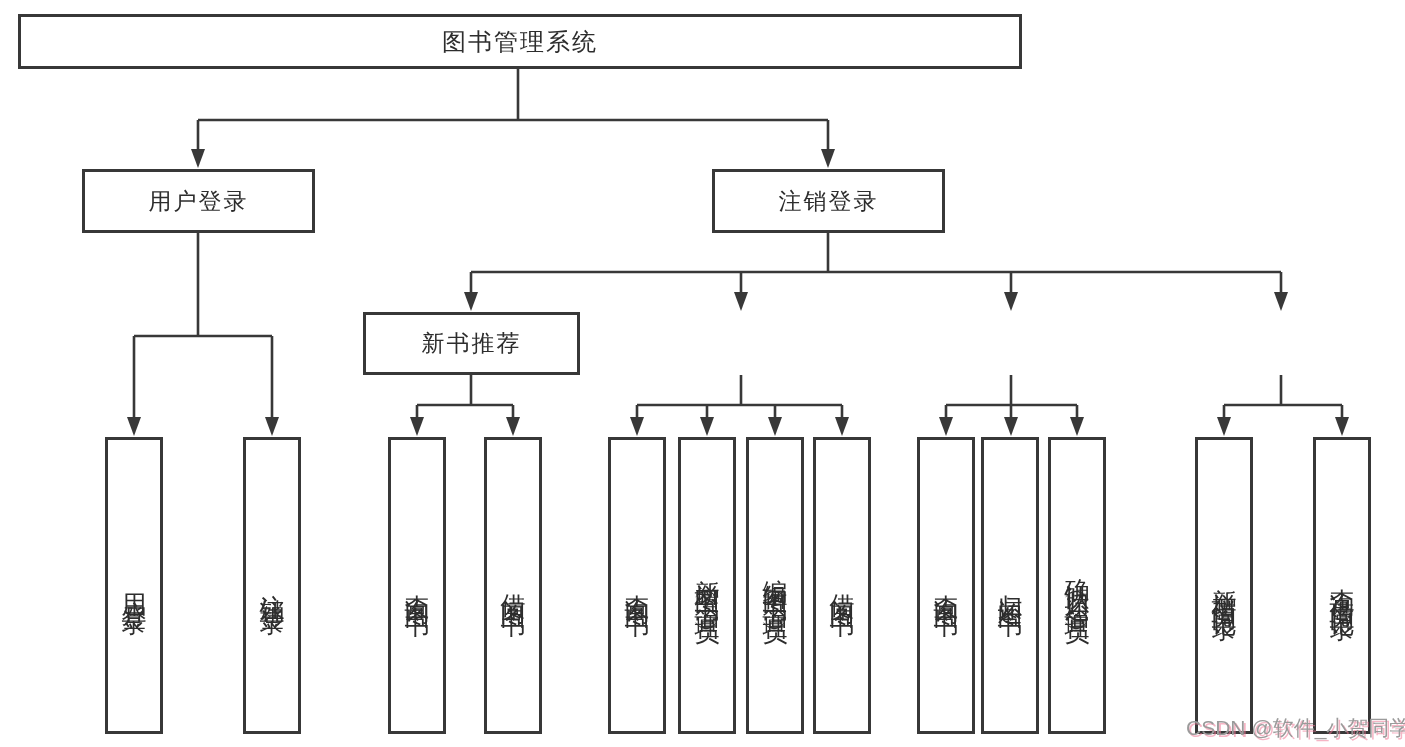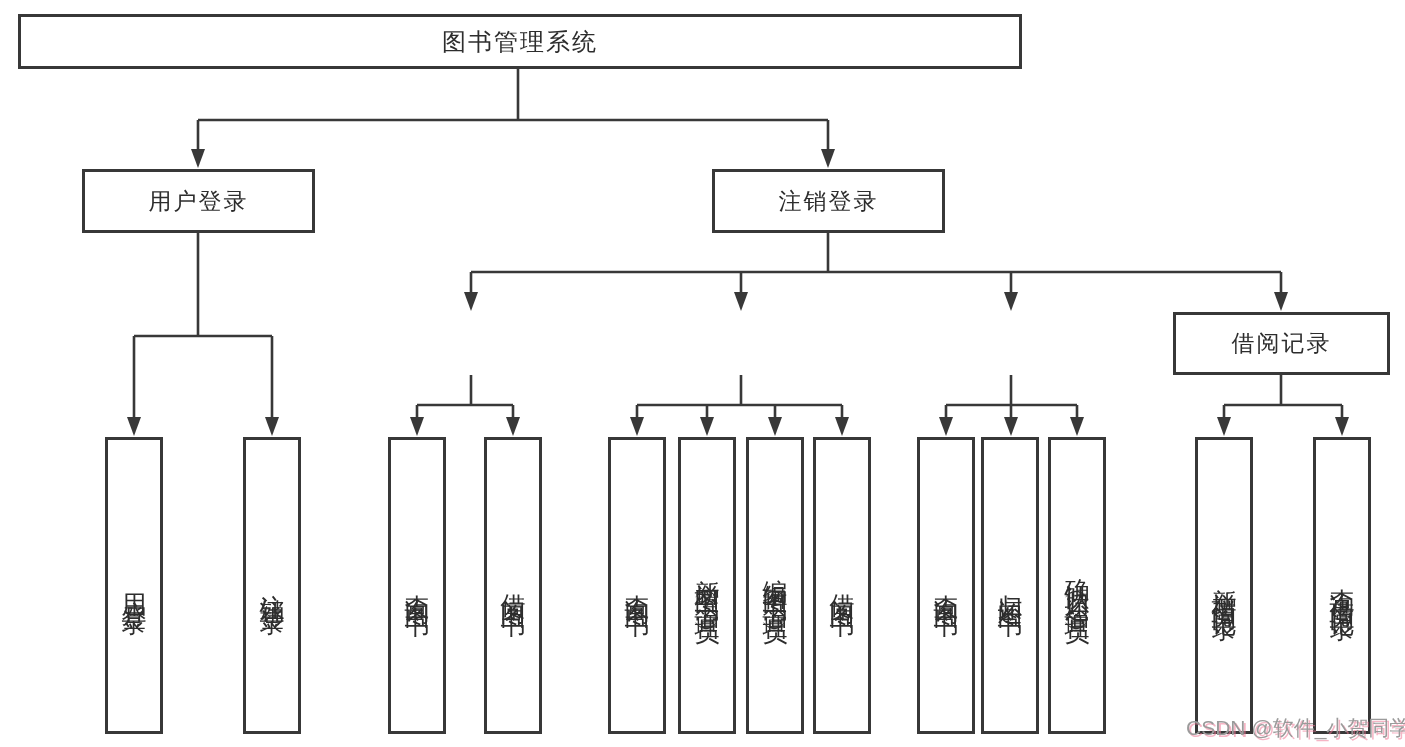--- a/index.html
+++ b/index.html
@@ -99,21 +99,21 @@
       <polygon points="1217,417 1231,417 1224,436"></polygon>
       <polygon points="1335,417 1349,417 1342,436"></polygon>
     </g>
   </svg>
 
   <div class="node h root" style="left:18px;top:14px;width:1004px;height:55px">图书管理系统</div>
 
   <div class="node h" style="left:82px;top:169px;width:233px;height:64px">用户登录</div>
   <div class="node h" style="left:712px;top:169px;width:233px;height:64px">注销登录</div>
 
-  <div class="node h" style="left:1173px;top:312px;width:217px;height:63px">借阅记录</div>
+  <div class="node h" style="left:363px;top:312px;width:217px;height:63px">新书推荐</div>
 
   <div class="node v" style="left:105px">
     <span class="vt">用户登录</span>
   </div>
   <div class="node v" style="left:243px">
     <span class="vt">注销登录</span>
   </div>
   <div class="node v" style="left:388px">
     <span class="vt">查询图书</span>
   </div>

